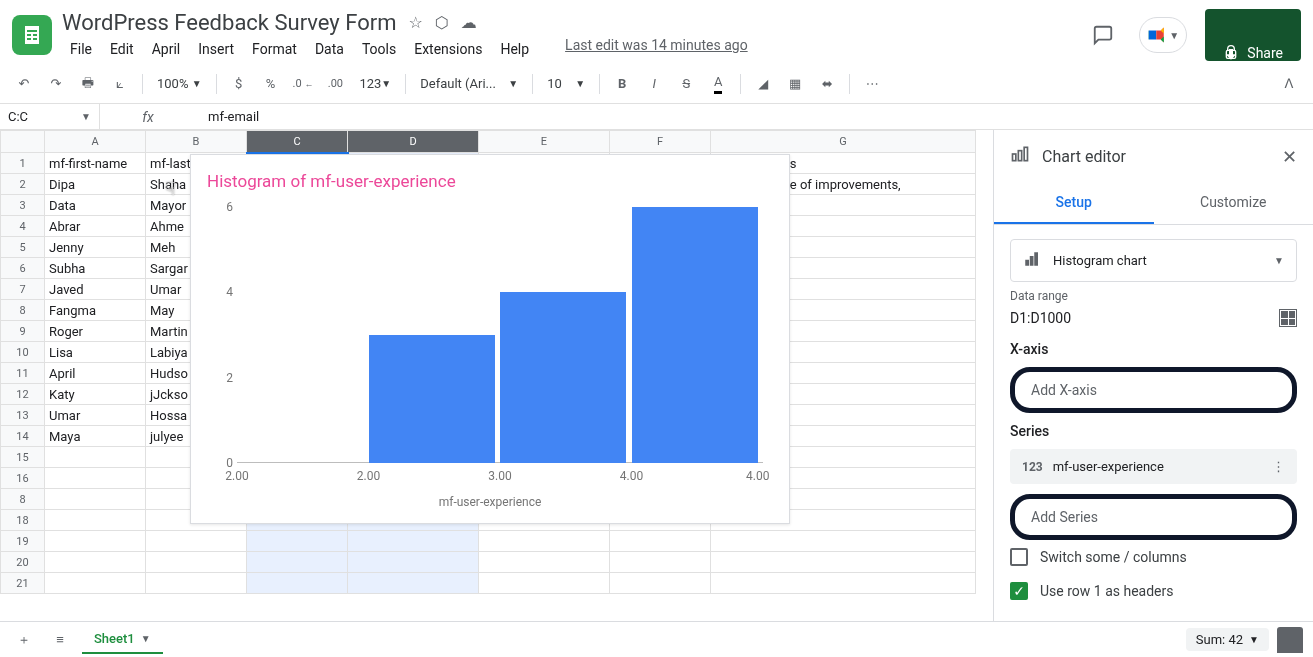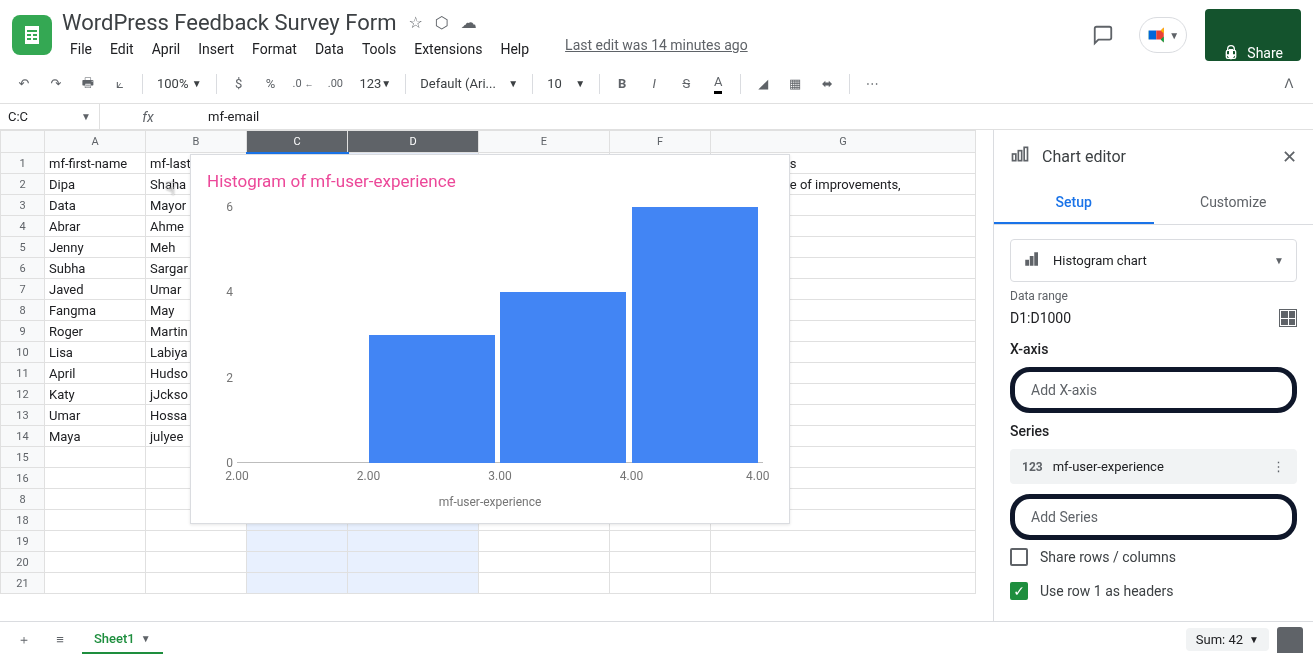--- a/index.html
+++ b/index.html
@@ -496,21 +496,21 @@
       <div class="pill-btn">Add X-axis</div>
       <div class="sb-section-title">Series</div>
       <div class="series-row">
         <span style="font-size:12px;font-weight:bold;color:#5f6368">123</span>
         <span>mf-user-experience</span>
         <span class="more">⋮</span>
       </div>
       <div class="pill-btn">Add Series</div>
       <div class="check-row">
           <span class="checkbox"></span>
-          <span>Share rows / columns</span>
+          <span>Switch some / columns</span>
         </div>
       <div class="check-row">
           <span class="checkbox checked">✓</span>
           <span>Use row 1 as headers</span>
         </div>
       <div class="check-row"></div>
     </div>
   </div>
 </div>
 

